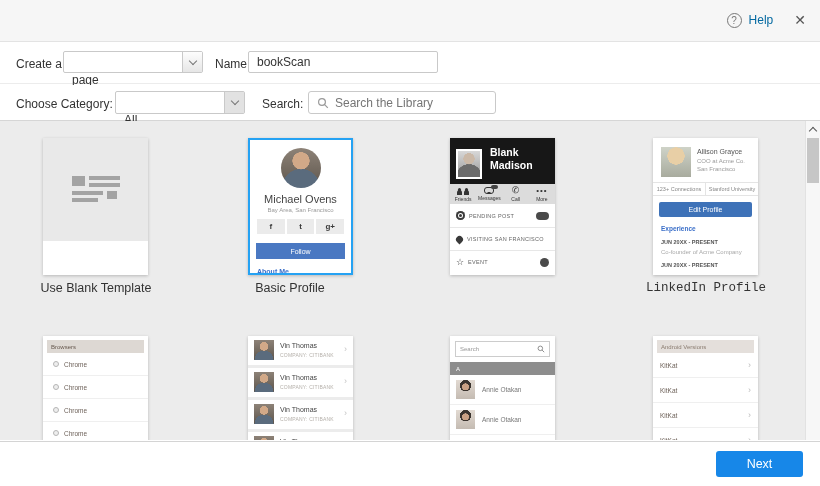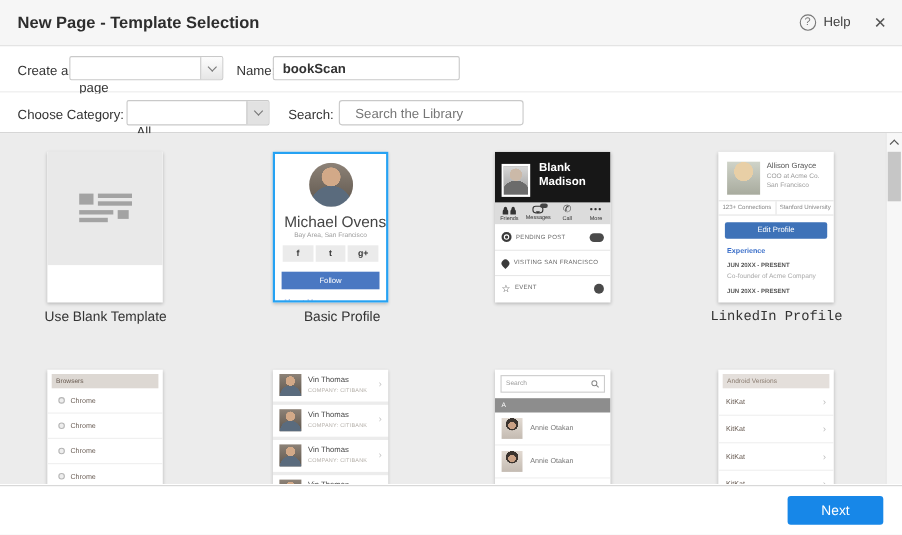--- a/index.html
+++ b/index.html
@@ -8,21 +8,21 @@
     font-family:"Liberation Sans", sans-serif;
     background:#fff; position:relative; overflow:hidden; color:#333;
   }
   
   .titlebar { position:absolute; top:0; left:0; right:0; height:42px;
     background:#f6f6f6; border-bottom:1px solid #e3e3e3; }
   .title { position:absolute; left:16px; top:12px; font-size:15px; font-weight:bold; color:#2d2d2d; }
   .help-group { position:absolute; right:14px; top:12px; display:flex; align-items:center; gap:7px; }
   .help-circle { width:15px; height:15px; border:1px solid #777; border-radius:50%;
     font-size:10px; color:#777; display:flex; align-items:center; justify-content:center; }
-  .help-text { font-size:12px; color:#404040; }
+  .help-text { font-size:12px; color:#0369a1; }
   .close-x { font-size:14px; color:#555; margin-left:14px; cursor:default; }
   
   .row1 { position:absolute; top:43px; left:0; right:0; height:41px; background:#fff; border-bottom:1px solid #ececec; }
   .row2 { position:absolute; top:85px; left:0; right:0; height:36px; background:#fff; border-bottom:1px solid #d6d6d6; }
   .flabel { position:absolute; font-size:12px; color:#333; }
   .dropdown { position:absolute; background:#fff; border:1px solid #c9c9c9; border-radius:2px;
     display:flex; align-items:stretch; font-size:12px; color:#333; }
   .dd-value { flex:1; display:flex; align-items:center; padding-left:8px;margin-top:28px; }
   .dd-btn { width:20px; border-left:1px solid #c9c9c9; background:linear-gradient(#fdfdfd,#e6e6e6);
     display:flex; align-items:center; justify-content:center; }
@@ -66,21 +66,21 @@
   .photo.chris { background:
       radial-gradient(circle at 50% 30%, #cbb9a8 0 26%, rgba(0,0,0,0) 27%),
       radial-gradient(circle at 50% 100%, #6b6b6b 0 45%, rgba(0,0,0,0) 46%),
       linear-gradient(#d8d8d8,#9a9a9a); }
   .photo.annie { background:
       radial-gradient(circle at 50% 36%, #c9a084 0 22%, rgba(0,0,0,0) 23%),
       radial-gradient(circle at 50% 30%, #3a332e 0 34%, rgba(0,0,0,0) 35%),
       linear-gradient(#e2dad2,#c4bbb2); }
   
   .avatar-lg { width:40px; height:40px; border-radius:50%; margin:8px auto 0; }
-  .bp-name { text-align:right; font-size:14px; color:#444; margin-top:5px; }
+  .bp-name { text-align:center; font-size:11px; color:#444; margin-top:5px; }
   .bp-loc { text-align:center; font-size:6px; color:#9a9a9a; margin-top:2px; }
   .bp-social { display:flex; gap:2px; margin:6px 7px 0; }
   .bp-social span { flex:1; height:15px; background:#ebebeb; display:flex; align-items:center;
     justify-content:center; font-size:8px; font-weight:bold; color:#3a3a3a; }
   .bp-follow { margin:9px 6px 0; height:16px; background:#4a78c2; color:#fff; font-size:7px;
     display:flex; align-items:center; justify-content:center; }
   .bp-about { margin:9px 0 0 7px; font-size:7px; font-weight:bold; color:#3b6fc9; }
   
   .fb-head { position:relative; height:46px; background:#171717; }
   .fb-photo { position:absolute; left:6px; top:11px; width:26px; height:30px; border:2px solid #fff; }
@@ -154,50 +154,49 @@
   .vs-thumb { position:absolute; top:17px; left:1px; right:1px; height:45px; background:#c6c6c6; }
   
   .bottombar { position:absolute; bottom:0; left:0; right:0; height:45px; background:#fff; border-top:1px solid #d4d4d4; }
   .btn-next { position:absolute; right:17px; top:9px; width:87px; height:26px; background:#1787e8;
     color:#fff; border:none; border-radius:3px; font-family:"Liberation Sans",sans-serif; font-size:12.5px; }
 </style>
 </head>
 <body>
 
 <div class="titlebar">
-  <div class="title">New Page - Template Selection</div>
   <div class="help-group">
     <span class="help-circle">?</span>
     <span class="help-text">Help</span>
     <span class="close-x">✕</span>
   </div>
 </div>
 
 <div class="row1">
   <span class="flabel" style="left:16px; top:14px;">Create a</span>
   <div class="dropdown" style="left:63px; top:8px; width:140px; height:22px;">
     <span class="dd-value">page</span>
     <span class="dd-btn">
         <span class="chev"></span>
       </span>
   </div>
   <span class="flabel" style="left:215px; top:14px;">Name:</span>
-  <input class="text-input" style="left: 248px; top: 8px; width: 170px; height: 22px; font-weight: bold;" value="bookScan">
+  <input class="text-input" style="left: 248px; top: 8px; width: 190px; height: 22px;" value="bookScan">
 </div>
 
 <div class="row2">
   <span class="flabel" style="left:16px; top:12px;">Choose Category:</span>
   <div class="dropdown" style="left:115px; top:6px; width:130px; height:23px;">
     <span class="dd-value">All</span>
     <span class="dd-btn gray">
         <span class="chev"></span>
       </span>
   </div>
   <span class="flabel" style="left:262px; top:12px;">Search:</span>
-  <div class="searchbox" style="left:308px; top:6px; width:168px; height:23px;">
+  <div class="searchbox" style="left:308px; top:6px; width:188px; height:23px;">
     <svg width="12" height="12" viewBox="0 0 12 12">
       <circle cx="5" cy="5" r="3.4" fill="none" stroke="#9a9a9a" stroke-width="1.2"></circle>
       <line x1="7.6" y1="7.6" x2="10.8" y2="10.8" stroke="#9a9a9a" stroke-width="1.2"></line>
     </svg>
     <input placeholder="Search the Library" style="">
   </div>
 </div>
 
 <div class="grid">
 
@@ -220,21 +219,21 @@
     <div class="bp-name">Michael Ovens</div>
     <div class="bp-loc">Bay Area, San Francisco</div>
     <div class="bp-social">
       <span>f</span>
       <span>t</span>
       <span>g+</span>
     </div>
     <div class="bp-follow">Follow</div>
     <div class="bp-about">About Me</div>
   </div>
-  <div class="caption" style="left:231px;">Basic Profile</div>
+  <div class="caption" style="left:210px;">Basic Profile</div>
 
   <div class="card" style="left:450px; top:17px;">
     <div class="fb-head">
       <div class="fb-photo photo chris"></div>
       <div class="fb-name">Blank Madison</div>
     </div>
     <div class="fb-toolbar">
       <div class="fb-tool">
         <span class="ppl-ic"></span>
         <span class="tlabel">Friends</span>

